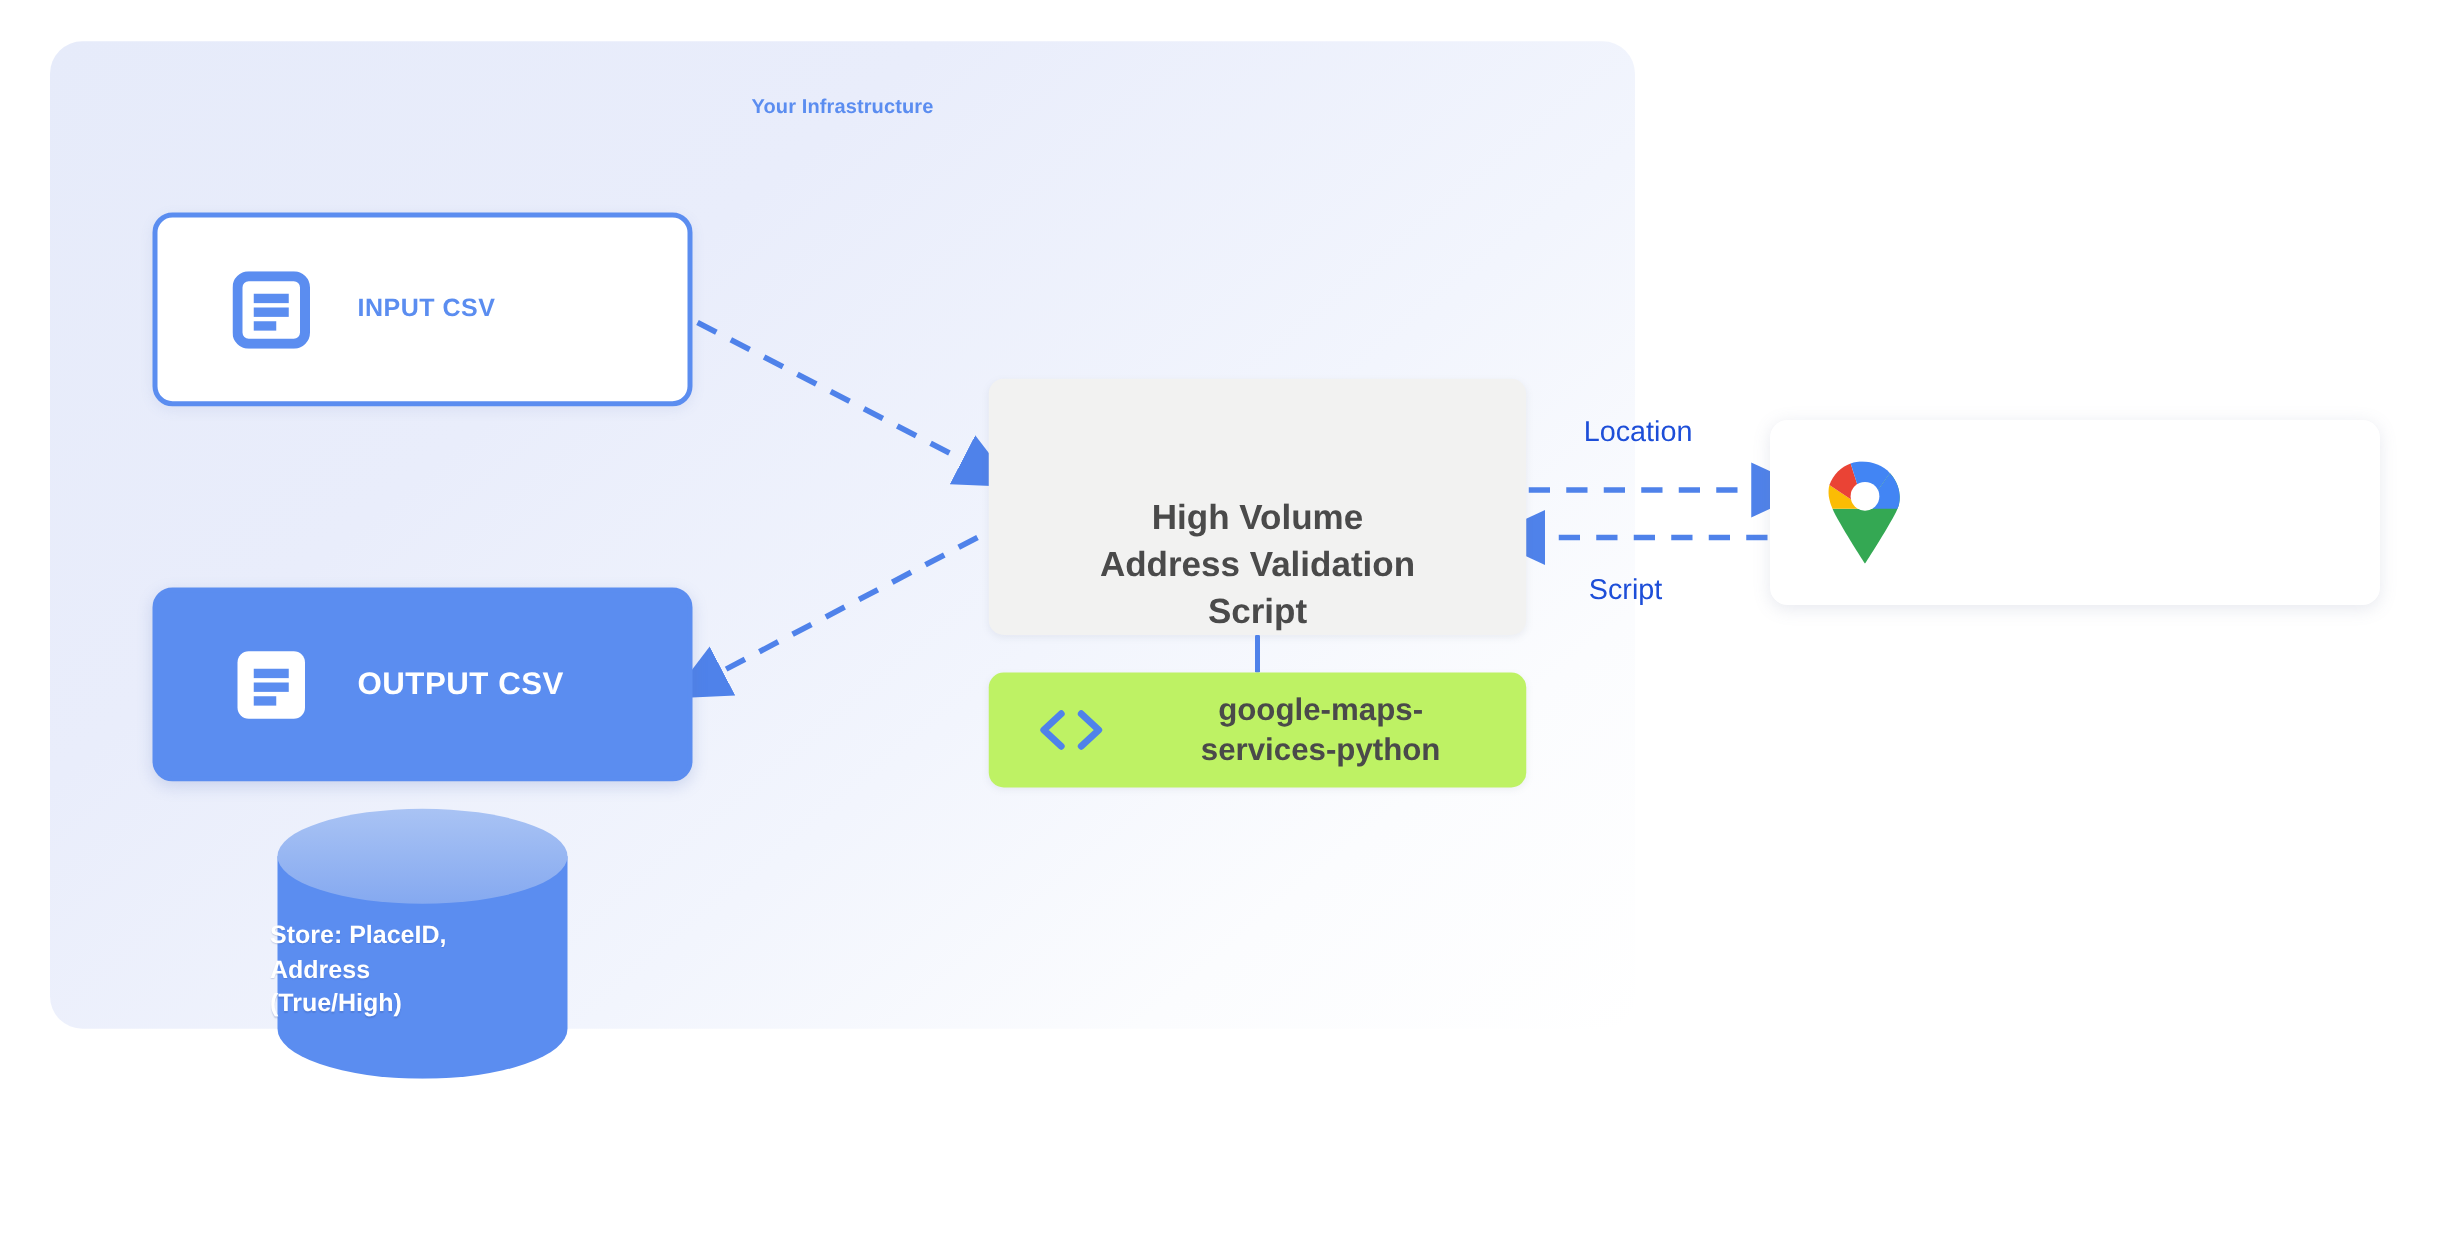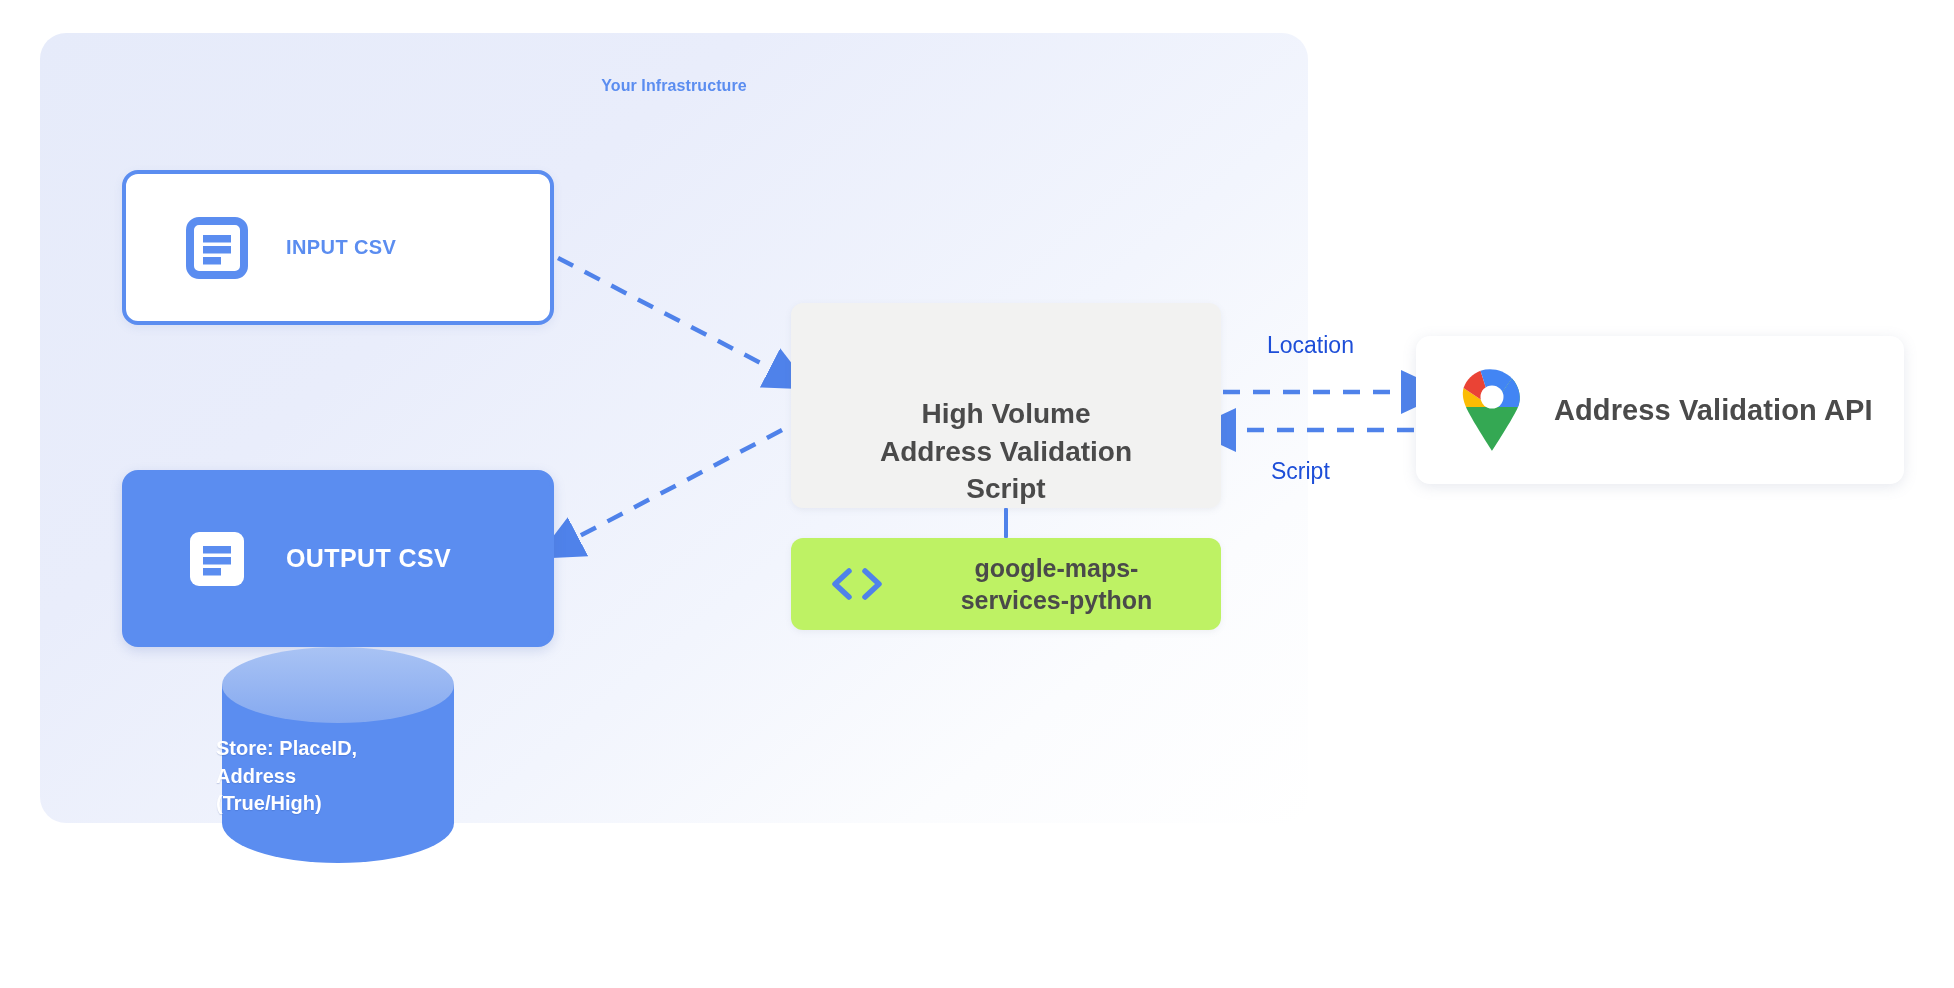--- a/index.html
+++ b/index.html
@@ -71,21 +71,21 @@
     font-weight: bold;
     color: #5b8df0;
     letter-spacing: 0.4px;
   }
 
   
   .output-csv {
     left: 122px;
     top: 470px;
     width: 432px;
-    height: 177px;
+    height: 155px;
     background: #5b8df0;
     border: 4px solid #5b8df0;
     border-radius: 16px;
     display: flex;
     align-items: center;
     box-shadow: 0 4px 12px rgba(90,120,190,0.22);
   }
   .output-csv .doc-icon { margin-left: 60px; }
   .output-csv .card-label {
     margin-left: 38px;
@@ -315,16 +315,15 @@
   <div class="card api-card">
     <svg class="maps-pin" viewBox="0 0 68 82">
       <path d="M34,82 C34,82 12,48 8,38 L34,38 Z" fill="#34a853"></path>
       <path d="M34,38 L8,38 C5,31 4,25 5.5,19 L34,38 Z" fill="#fbbc04"></path>
       <path d="M34,38 L5.5,19 C8.5,10.5 15,4.5 22.5,1.8 L34,38 Z" fill="#ea4335"></path>
       <path d="M34,38 L22.5,1.8 C33.5,-1.8 46,1.2 54,9.5 L34,38 Z" fill="#4285f4"></path>
       <path d="M34,38 L54,9.5 C62,18 63.5,30 60,38 C56,48 34,82 34,82 L34,38 Z" fill="#34a853"></path>
       <path d="M34,38 L60,38 C63.5,30 62,18 54,9.5 L34,38 Z" fill="#4285f4"></path>
       <circle cx="34" cy="28" r="11.5" fill="#ffffff"></circle>
     </svg>
-    <span class="api-label">Address Validation API</span>
   </div>
 
 </div>
 
 </body></html>

